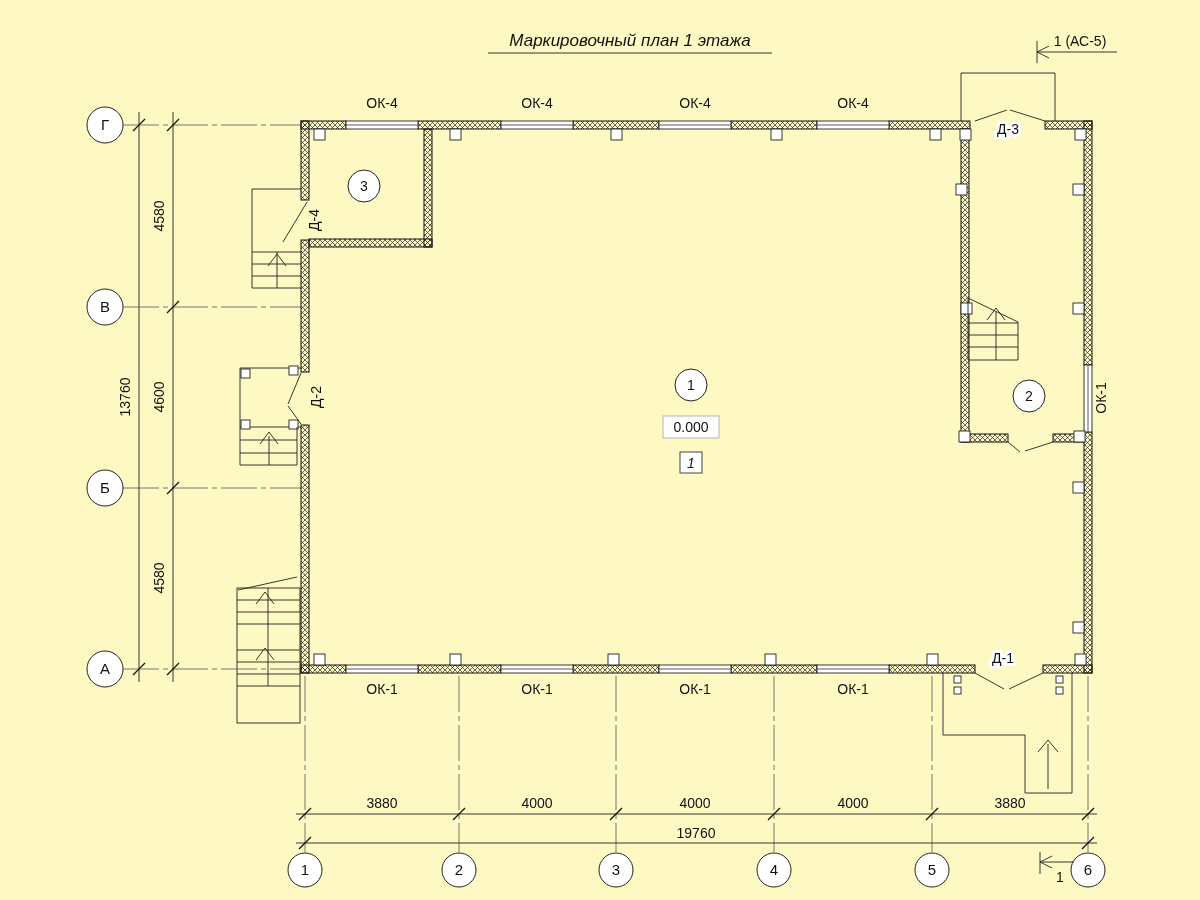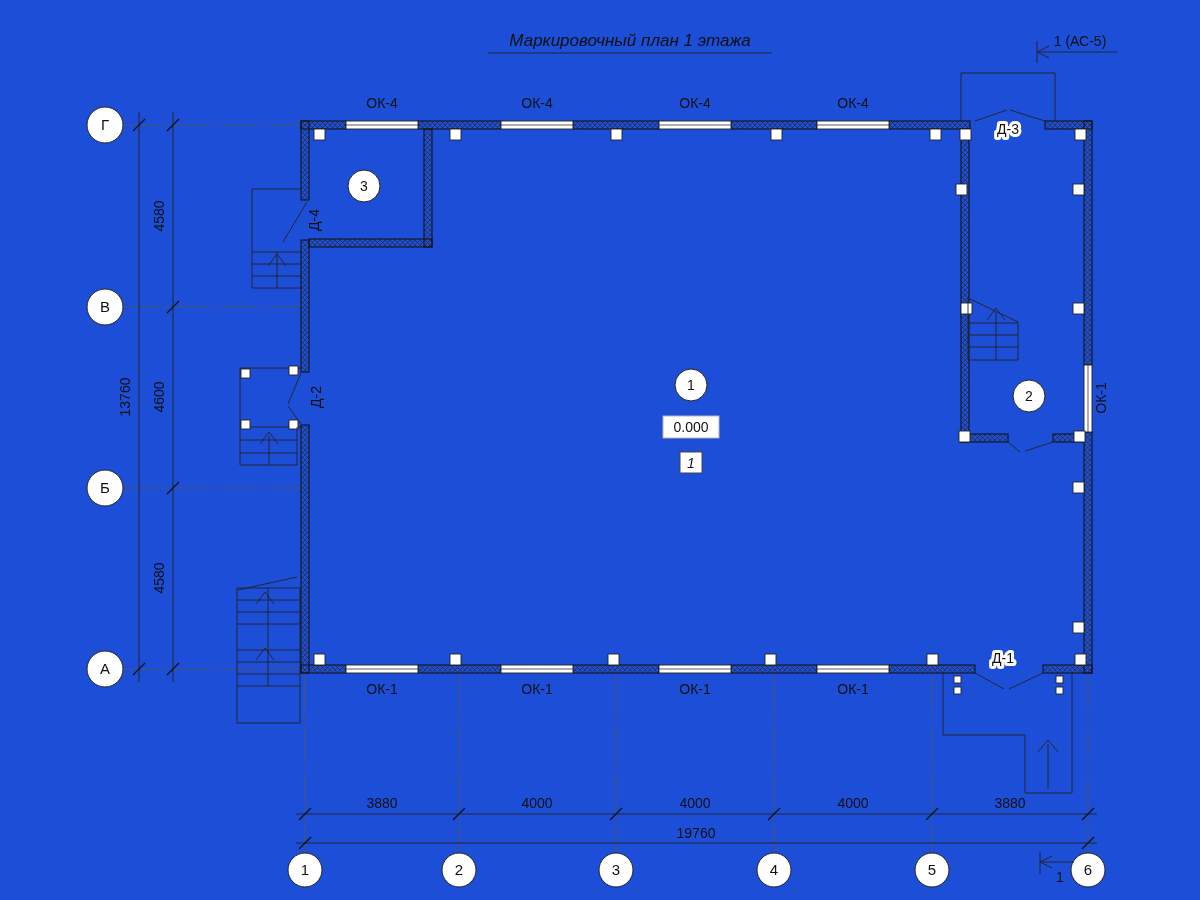--- a/index.html
+++ b/index.html
@@ -1,16 +1,16 @@
 <!DOCTYPE html>
 <html><head>
 <meta charset="utf-8">
 <style>
   html,body{margin:0;padding:0;background:#fff;}
-  .stage{width:1200px;height:900px;background:#1d4ed8;position:relative;overflow:hidden;}
+  .stage{width:1200px;height:900px;background:#fef9c3;position:relative;overflow:hidden;}
   svg{display:block;}
   text{font-family:"Liberation Sans",sans-serif;fill:#111;}
   .title-text{font-size:17px;font-style:italic;}
   .lbl{font-size:14px;}
   .dim-num{font-size:14px;}
   .axis-letter{font-size:15px;}
   .halo{paint-order:stroke;stroke:#ffffff;stroke-width:6px;stroke-linejoin:round;}
   .wall{fill:url(#hatchP);stroke:#111;stroke-width:1;}
   .win{fill:#fff;stroke:#222;stroke-width:0.9;}
   .thin{stroke:#222;stroke-width:0.9;fill:none;}

